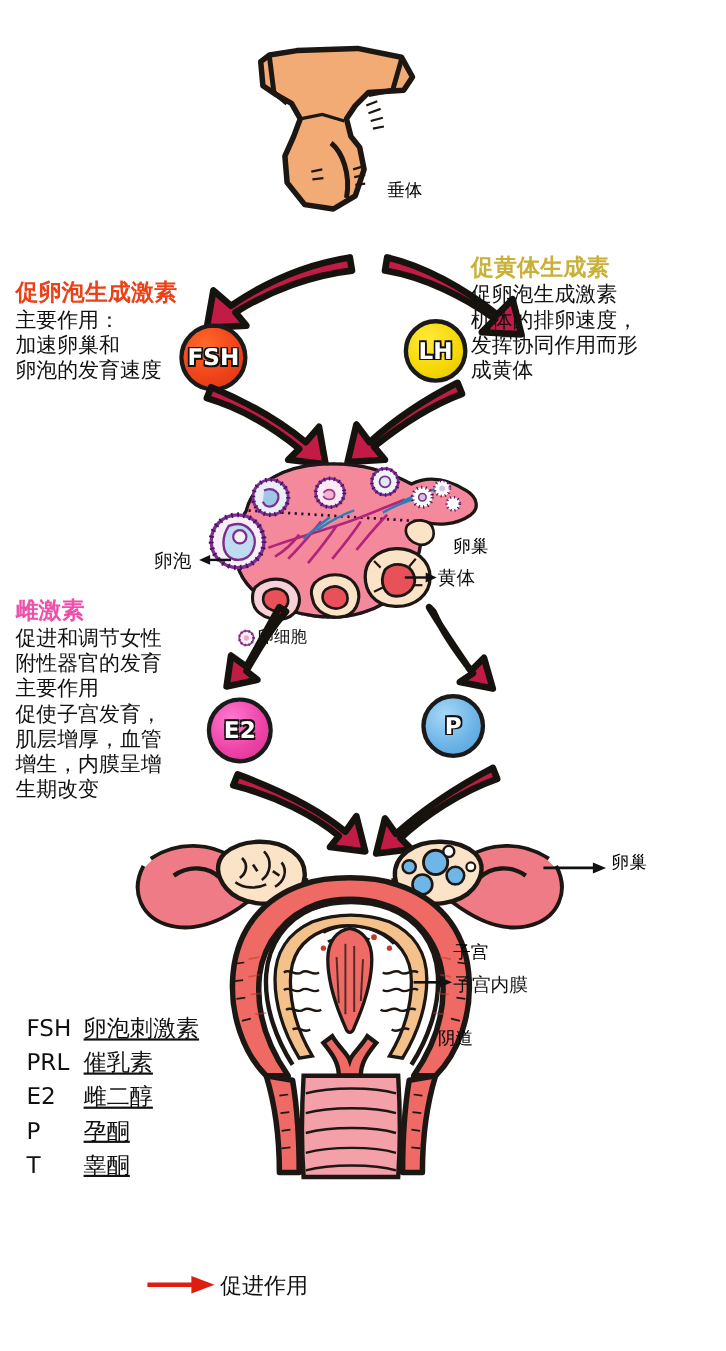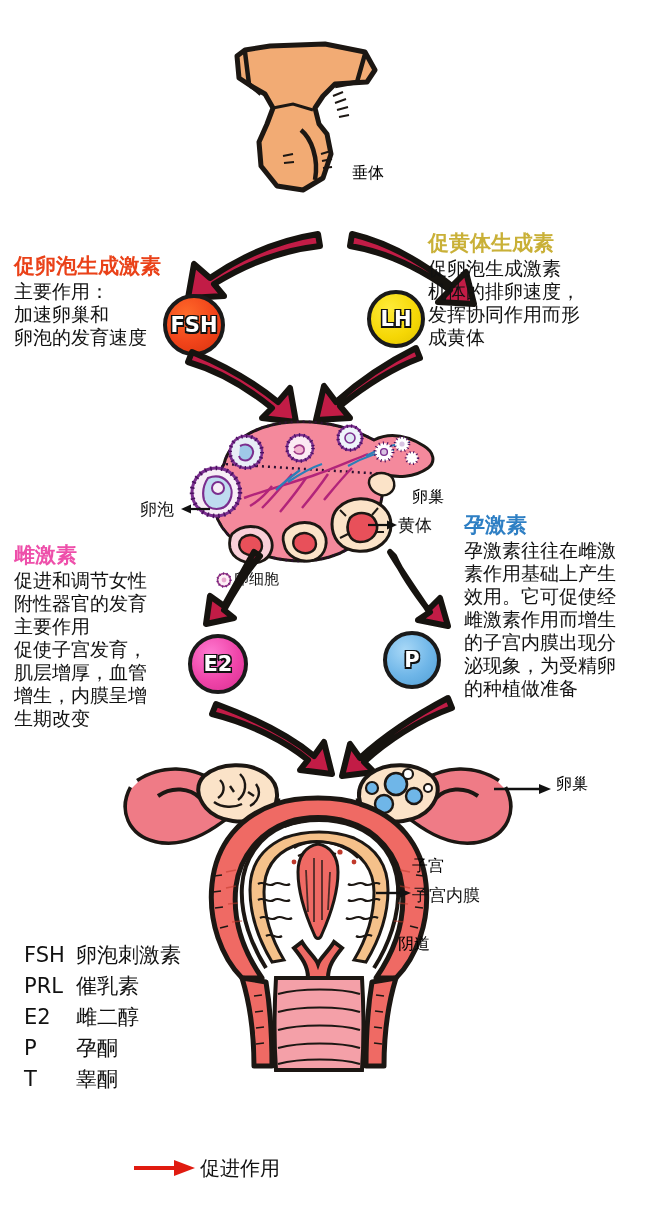--- a/index.html
+++ b/index.html
@@ -232,32 +232,20 @@
       <div>附性器官的发育</div>
       <div>主要作用</div>
       <div>促使子宫发育，</div>
       <div>肌层增厚，血管</div>
       <div>增生，内膜呈增</div>
       <div>生期改变</div>
     </div>
   </div>
   <div class="abs bubble b-e2" style="left:188px;top:634px;">E2</div>
 
-  <div class="abs" style="left:464px;top:514px;">
-    <div class="hdr" style="color:#2e7fc4;">孕激素</div>
-    <div class="body-txt" style="margin-top:3px;">
-      <div>孕激素往往在雌激</div>
-      <div>素作用基础上产生</div>
-      <div>效用。它可促使经</div>
-      <div>雌激素作用而增生</div>
-      <div>的子宫内膜出现分</div>
-      <div>泌现象，为受精卵</div>
-      <div>的种植做准备</div>
-    </div>
-  </div>
   <div class="abs bubble b-p" style="left:383px;top:631px;">P</div>
 
   <svg class="abs" style="left:198px;top:688px;" width="270" height="92" viewBox="0 0 270 92">
     <path d="M18,16 C56,30 92,48 116,68 L126,54 L134,86 L102,82 L110,72
              C88,54 54,36 14,26 Z" fill="#c21c46" stroke="#16130f" stroke-width="6" stroke-linejoin="round"></path>
     <path d="M250,10 C216,28 184,50 162,70 L152,56 L144,88 L176,84 L166,74
              C188,54 220,32 254,20 Z" fill="#c21c46" stroke="#16130f" stroke-width="6" stroke-linejoin="round"></path>
   </svg>
 
   <svg class="abs" style="left:108px;top:752px;" width="420" height="320" viewBox="0 0 420 320">
@@ -410,21 +398,21 @@
 
   <div class="abs lbl" style="left:412px;top:856px;">子宫</div>
   <div class="abs lbl-md" style="left:412px;top:884px;">子宫内膜</div>
   <svg class="abs" style="left:376px;top:886px;" width="36" height="14" viewBox="0 0 36 14">
     <path d="M0,7 L26,7" stroke="#111" stroke-width="2.4"></path>
     <path d="M35,7 L24,2.5 L24,11.5 Z" fill="#111"></path>
   </svg>
 
   <div class="abs lbl" style="left:398px;top:934px;">阴道</div>
 
-  <div class="abs legend" style="left:24px;top:940px;">
+  <div class="abs legend" style="left:24px;top:920px;text-decoration:underline;">
     <div class="row">
       <span class="abbr">FSH</span><span>卵泡刺激素</span>
     </div>
     <div class="row">
       <span class="abbr">PRL</span><span>催乳素</span>
     </div>
     <div class="row">
       <span class="abbr">E2</span><span>雌二醇</span>
     </div>
     <div class="row">

